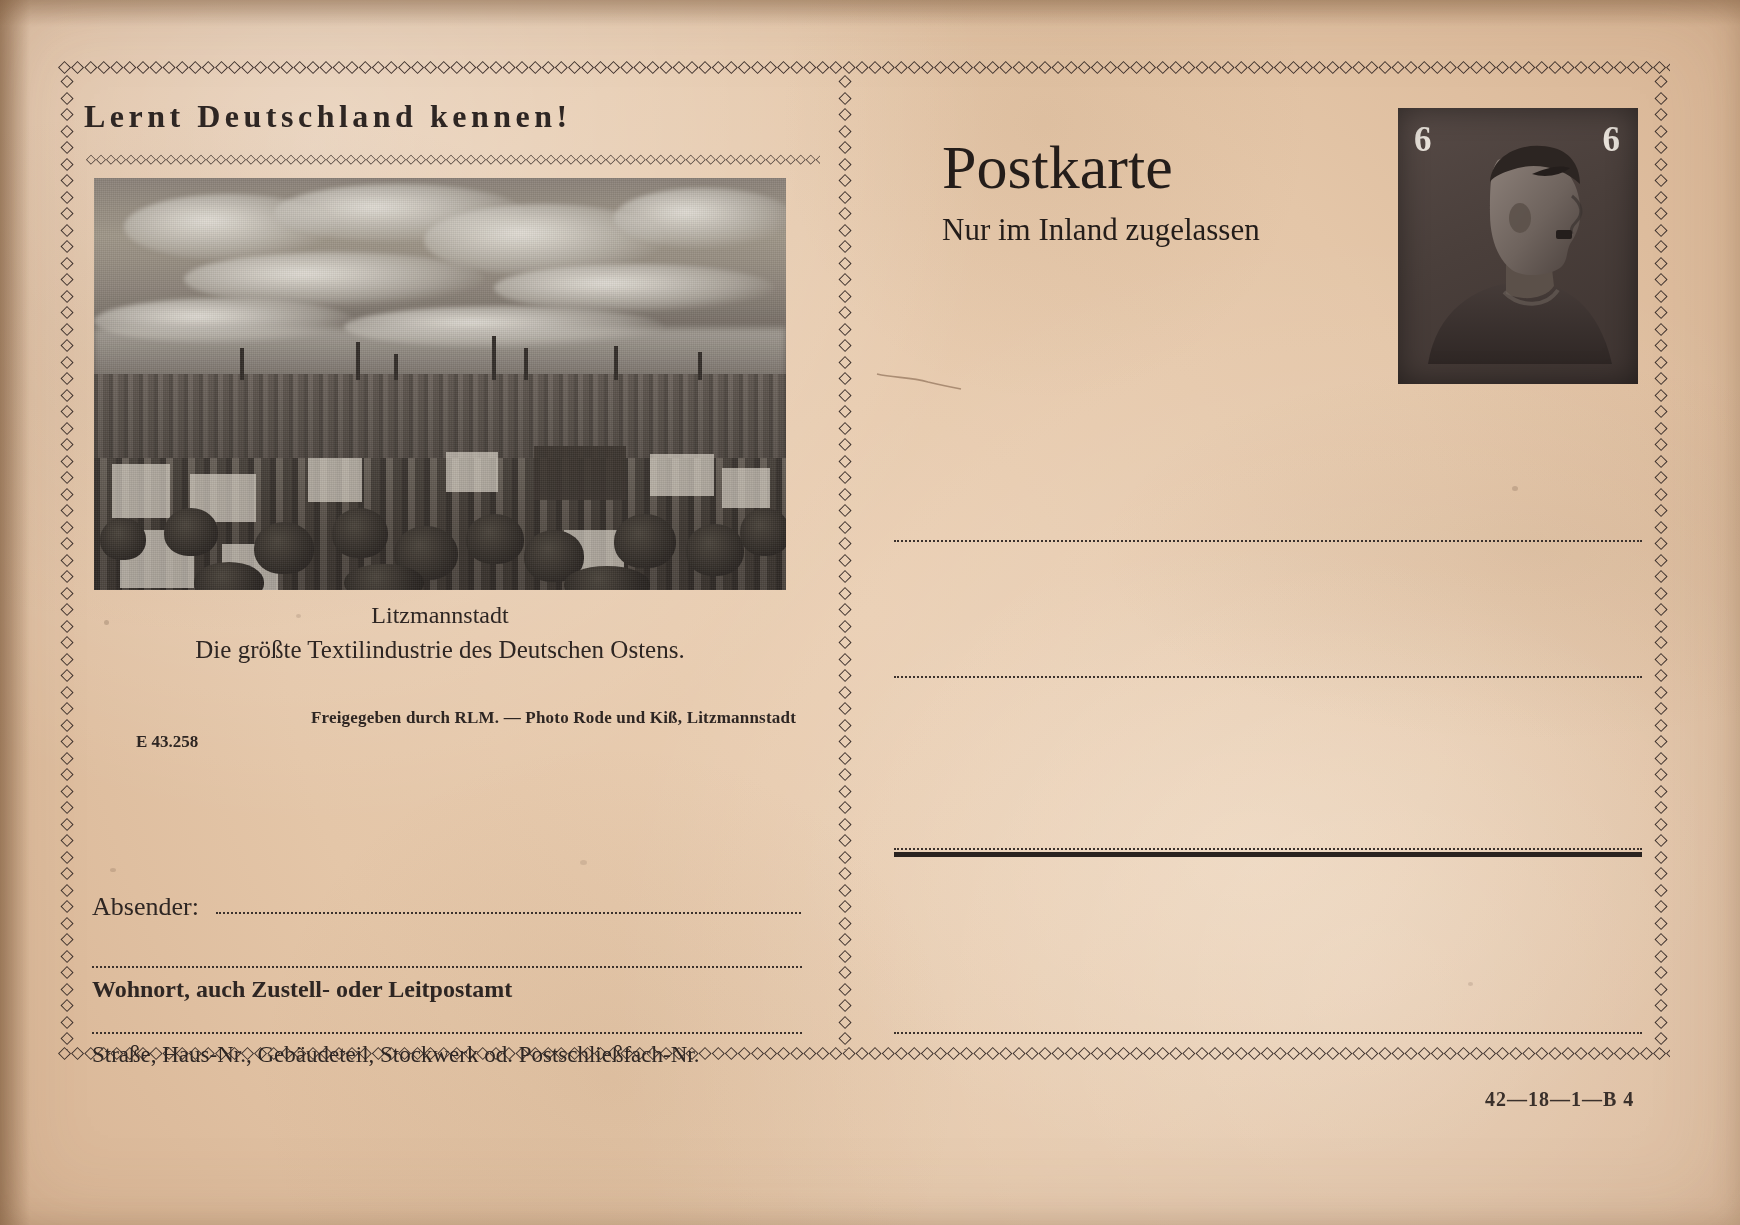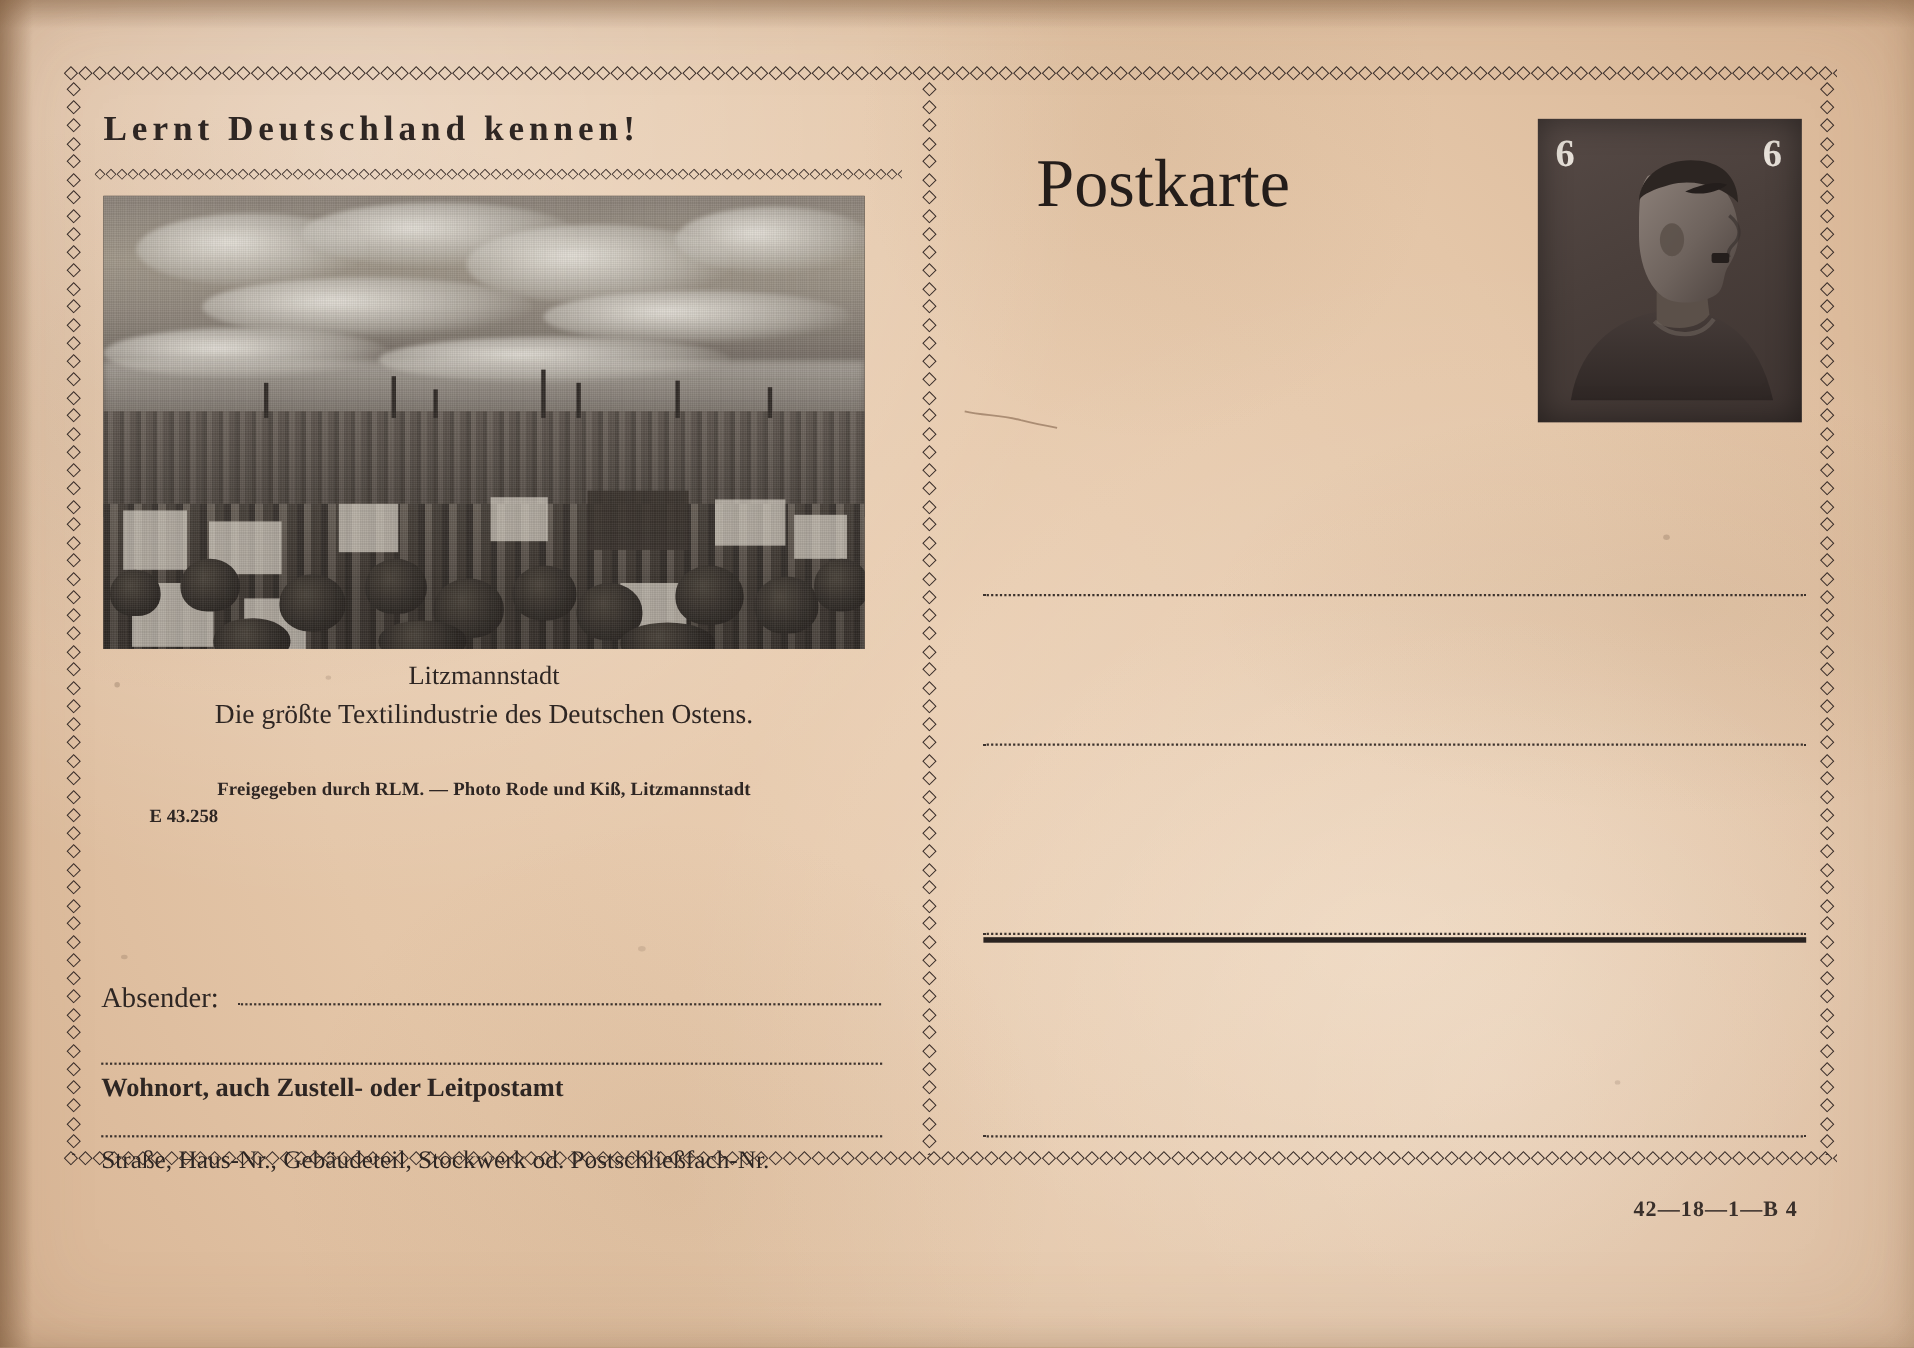--- a/index.html
+++ b/index.html
@@ -91,21 +91,21 @@
   #border-mid    { left: 836px;  top: 72px;  height: 978px; }
 
   
   #left-panel {
     position: absolute;
     left: 84px; top: 80px;
     width: 740px; height: 968px;
   }
   #headline {
     position: absolute;
-    left: 10px; top: 18px;
+    left: 0; top: 18px;
     font-size: 32px;
     font-weight: bold;
     letter-spacing: 4.5px;
     color: #2e2623;
     font-family: "Liberation Serif", serif;
   }
   #headline-rule {
     position: absolute;
     left: 2px; top: 72px;
     width: 734px; height: 14px;
@@ -199,21 +199,21 @@
     left: 0px; top: 586px;
     width: 712px;
     text-align: center;
     font-size: 25px;
     color: #2e2623;
   }
   #credit-line1 {
     position: absolute;
     left: 0px; top: 628px;
     width: 712px;
-    text-align: center;
+    text-align: right;
     font-size: 17px;
     font-weight: bold;
     letter-spacing: 0.2px;
     color: #2e2623;
   }
   #credit-line2 {
     position: absolute;
     left: 52px; top: 652px;
     font-size: 17px;
     font-weight: bold;
@@ -612,20 +612,21 @@
     <div class="dotline" id="line-wohnort"></div>
     <div id="label-wohnort">Wohnort, auch Zustell- oder Leitpostamt</div>
 
     <div class="dotline" id="line-strasse-left"></div>
     <div id="label-strasse-left">Straße, Haus-Nr., Gebäudeteil, Stockwerk od. Postschließfach-Nr.</div>
   </div>
 
   <div id="right-panel">
 
     <div id="postkarte-title">Postkarte</div>
+    <div id="postkarte-sub">Nur im Inland zugelassen</div>
 
     <div id="stamp">
       <svg id="stamp-portrait" viewBox="0 0 205 238">
         <defs>
           <linearGradient id="skin" x1="0" y1="0" x2="1" y2="1">
             <stop offset="0%" stop-color="#8d817a"></stop>
             <stop offset="55%" stop-color="#6e635d"></stop>
             <stop offset="100%" stop-color="#4c423e"></stop>
           </linearGradient>
           <linearGradient id="coat" x1="0" y1="0" x2="0" y2="1">

